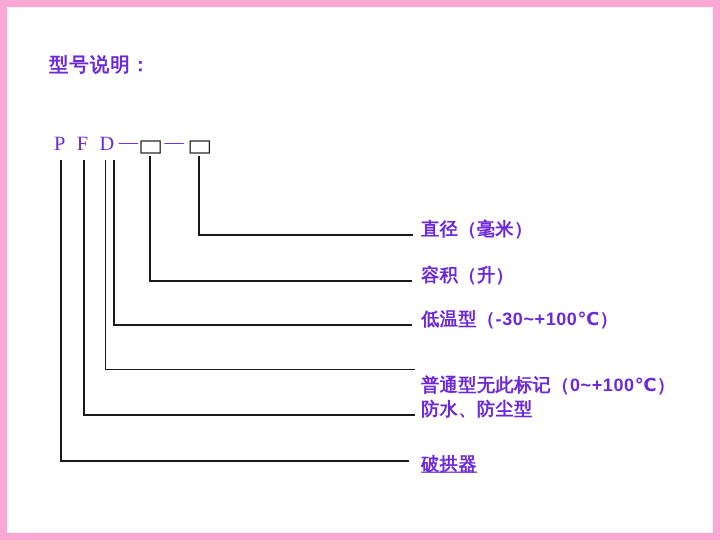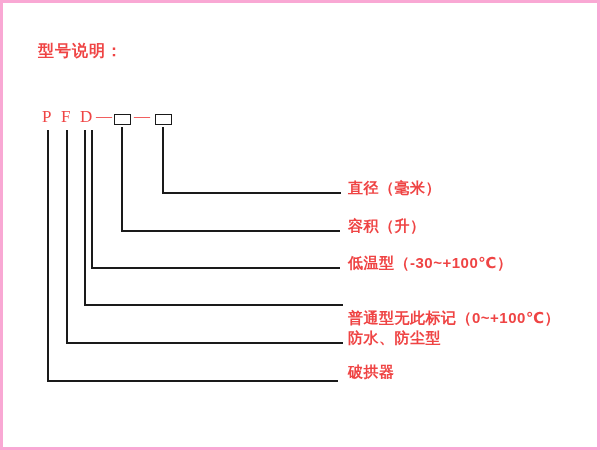--- a/index.html
+++ b/index.html
@@ -5,25 +5,25 @@
   html, body {
     margin: 0;
     padding: 0;
     background: #ffffff;
   }
   .frame {
     position: relative;
     width: 600px;
     height: 450px;
     background: #ffffff;
-    border: 3px solid #f9a8d4;
+    border: 6px solid #f9a8d4;
     box-sizing: border-box;
     overflow: hidden;
     font-family: "Liberation Sans", "DejaVu Sans", sans-serif;
-    color: #ef4444;
+    color: #6d28d9;
   }
   .title {
     position: absolute;
     left: 35px;
     top: 38px;
     font-size: 16px;
     font-weight: 700;
     letter-spacing: 1px;
   }
   .code-letter {
@@ -65,21 +65,21 @@
     font-size: 15px;
     font-weight: 600;
     white-space: nowrap;
     letter-spacing: 0.5px;
   }
   .label-diameter  { top: 176px; }
   .label-volume    { top: 214px; }
   .label-lowtemp   { top: 251px; }
   .label-normal    { top: 288px; margin-top: 18px; }
   .label-waterproof{ top: 326px; text-align: center; }
-  .label-archbreaker{ top: 360px; }
+  .label-archbreaker{ top: 372px; text-decoration: underline; }
 </style>
 </head>
 <body>
 
 <div class="frame">
 
   <div class="title">型号说明：</div>
 
   <span class="code-letter letter-p">P</span>
   <span class="code-letter letter-f">F</span>

